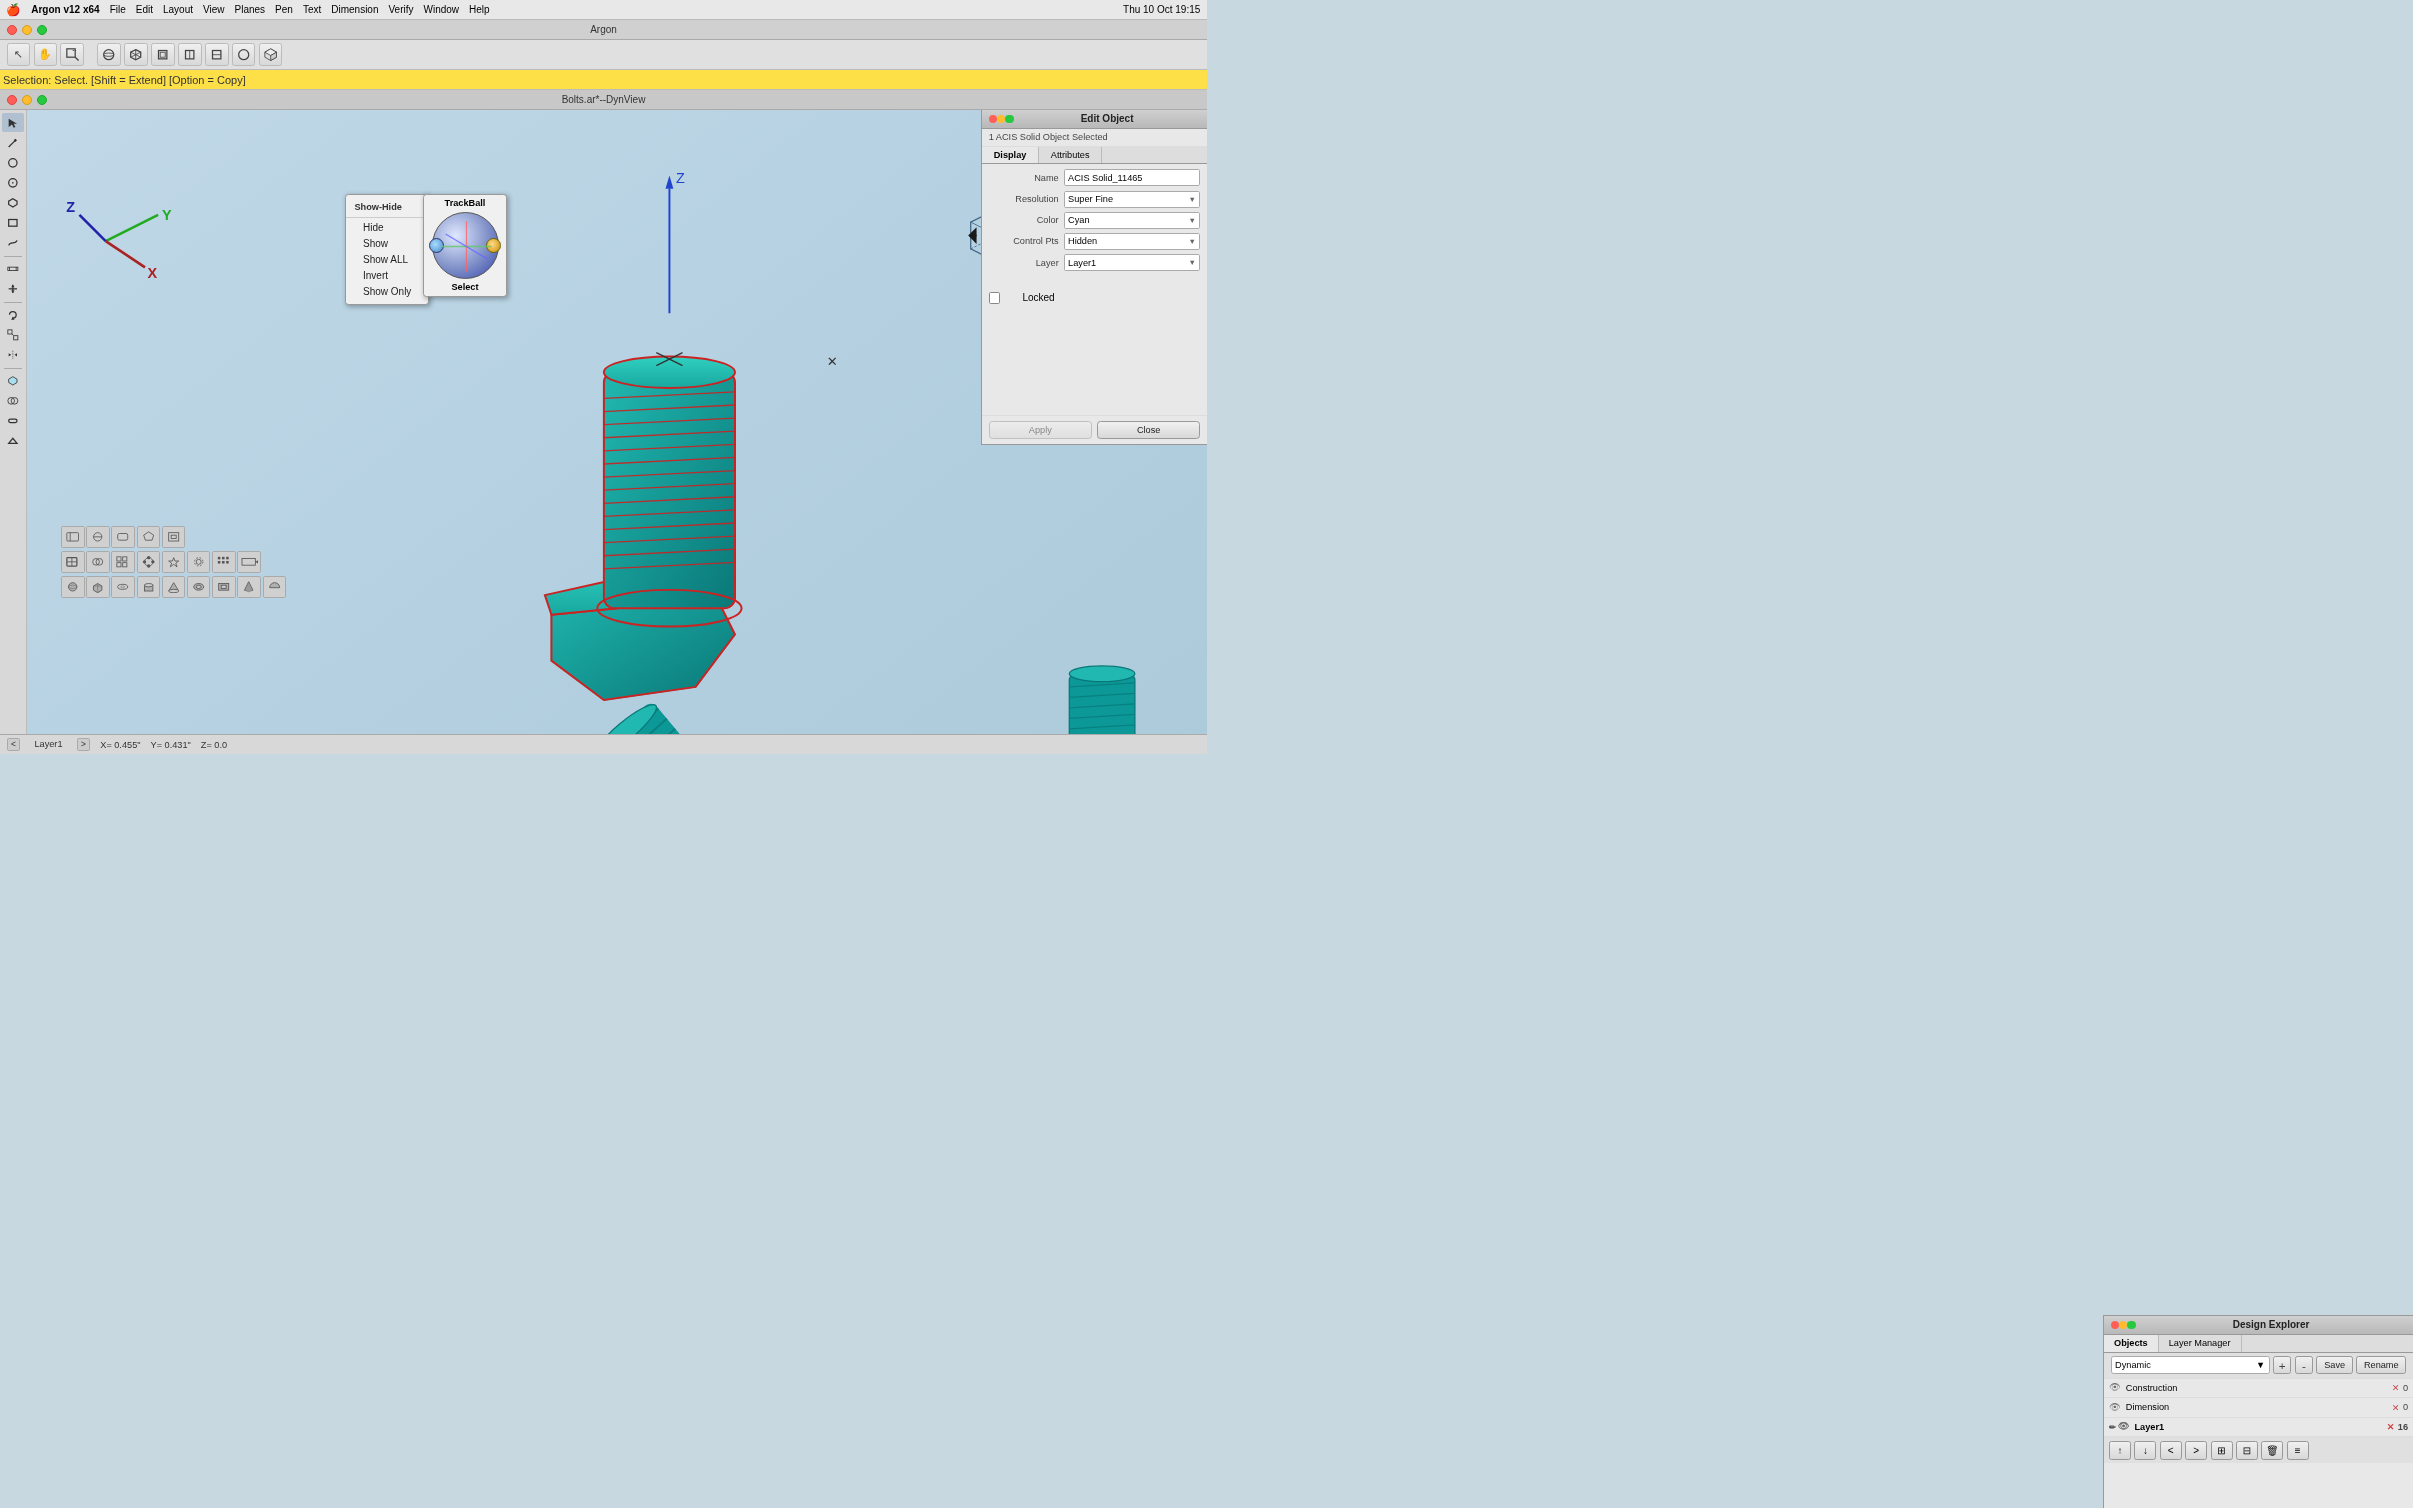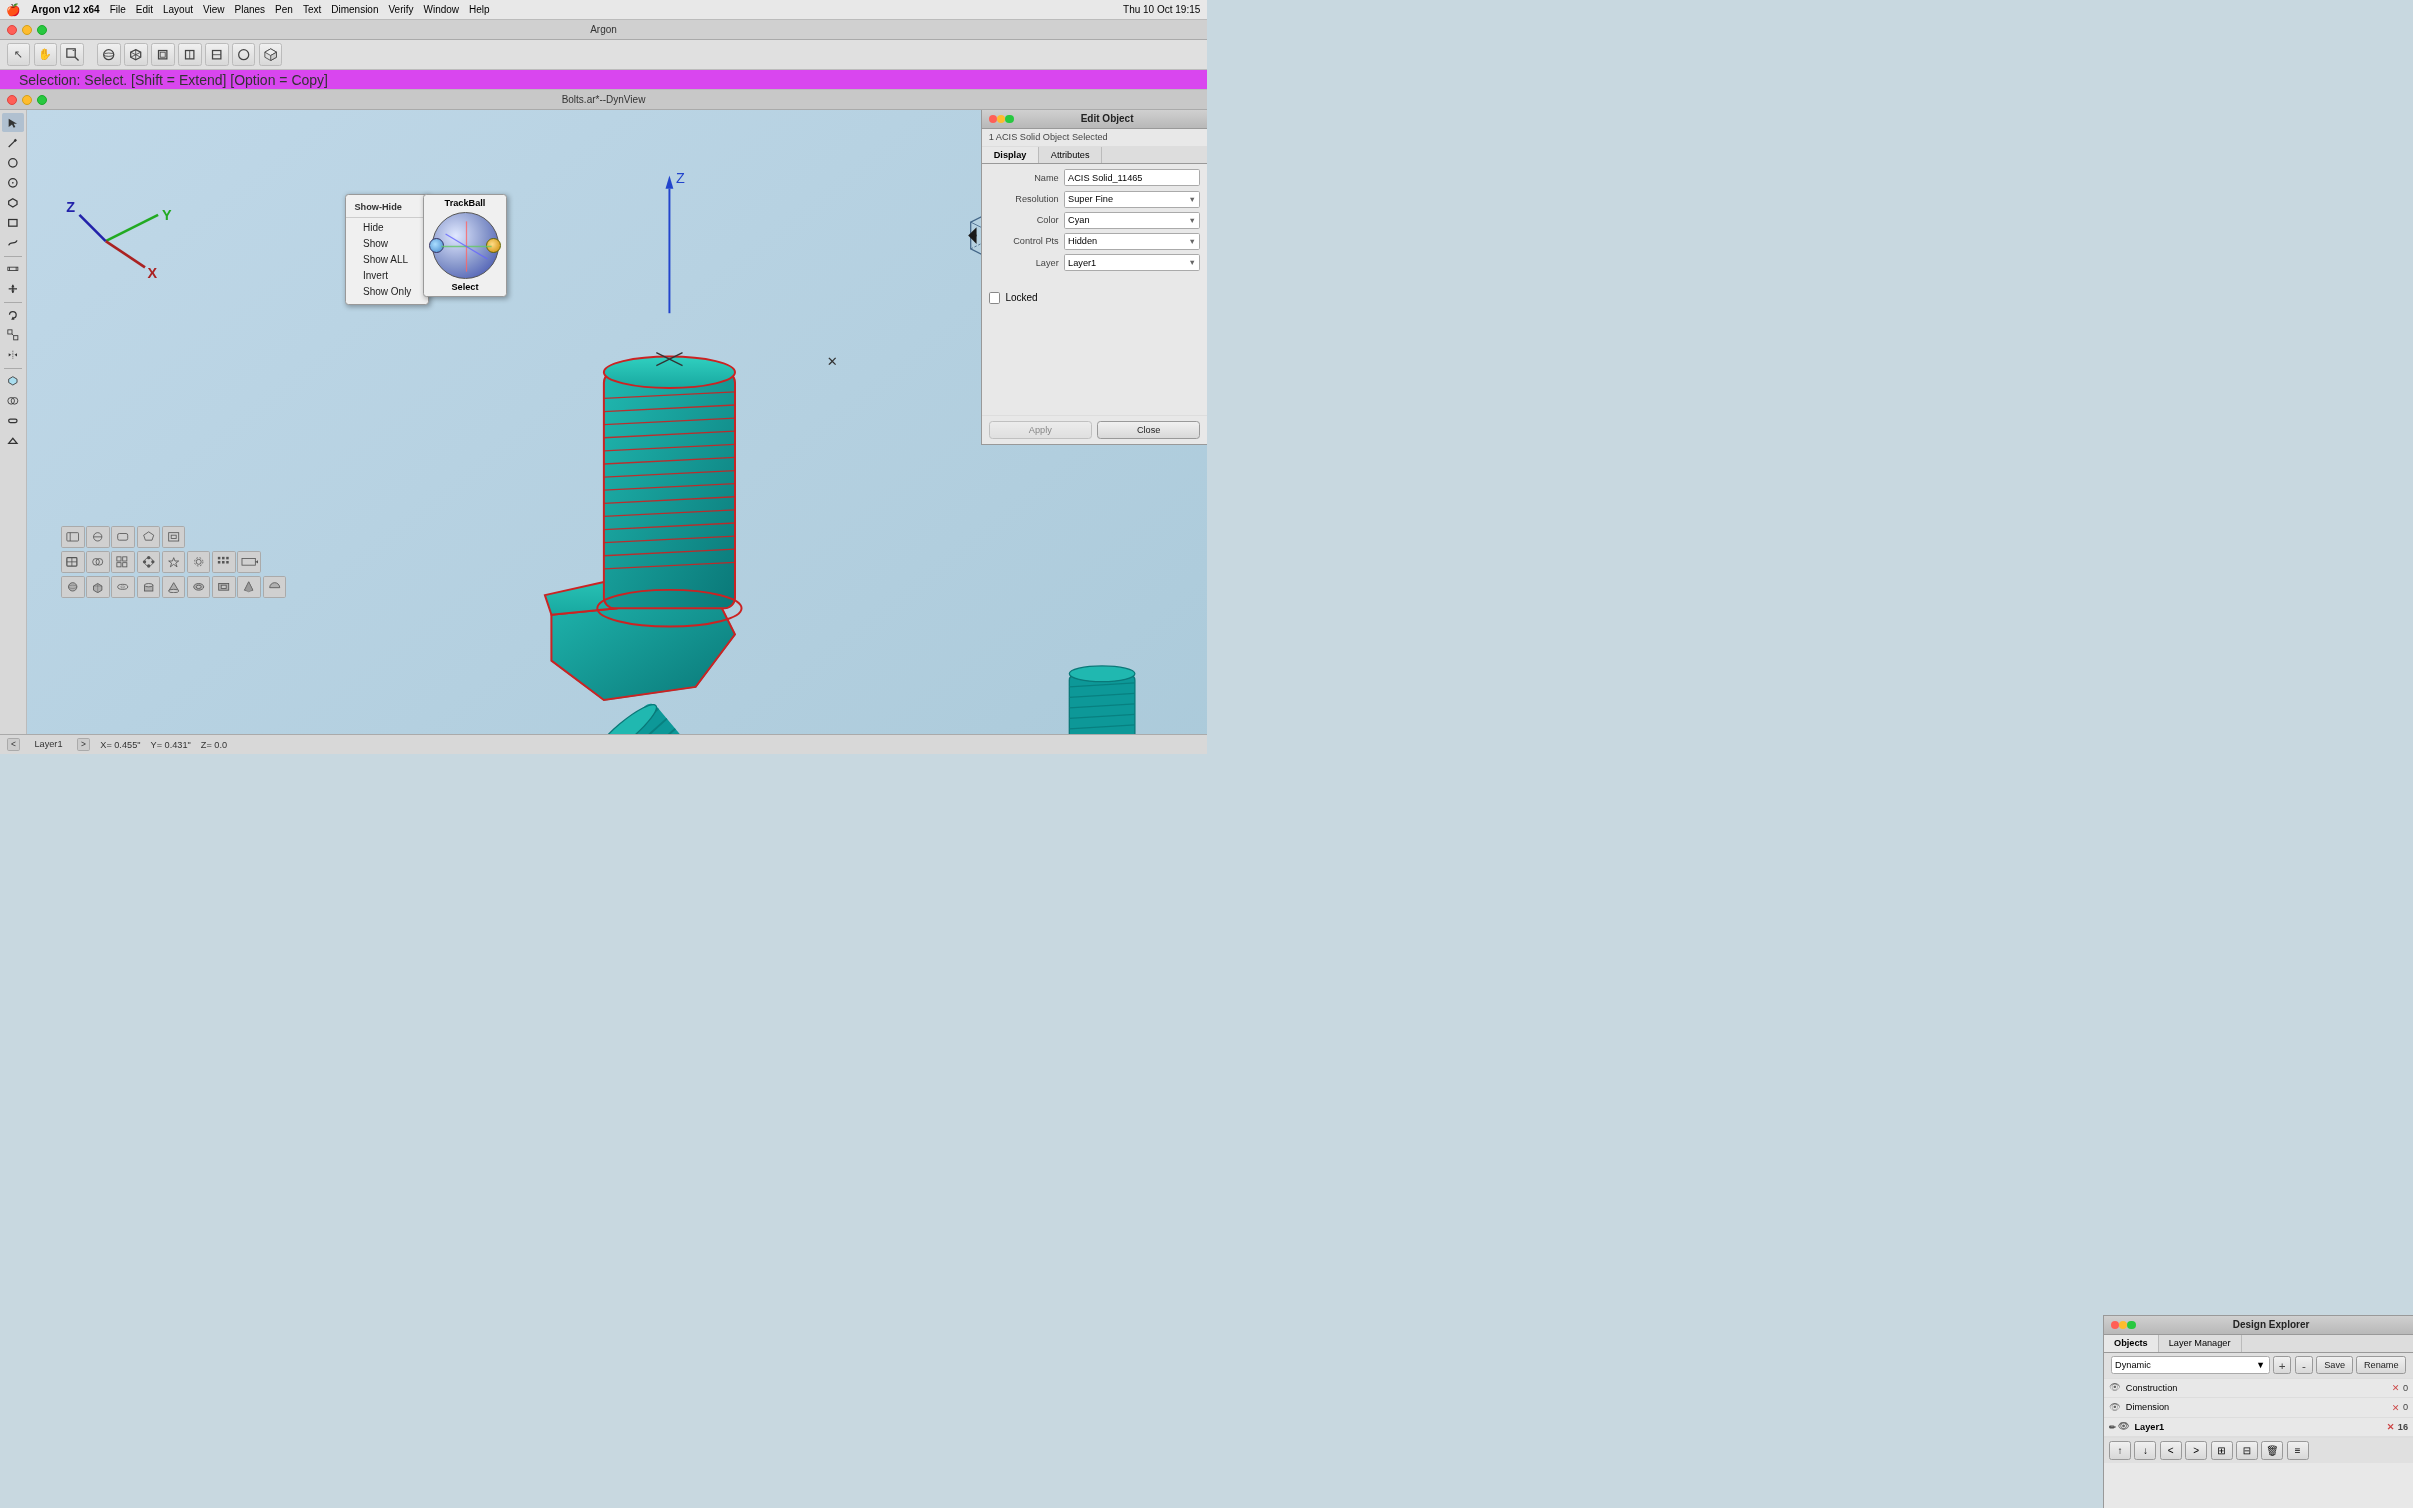--- a/index.html
+++ b/index.html
@@ -40,23 +40,23 @@
 
     
     .toolbar {
       width: 100%; height: 30px; background: #e0e0e0;
       display: flex; align-items: center; padding: 0 6.7px; gap: 3.4px;
       border-bottom: 0.8px solid #bbb;
     }
 
     
     .statusbar {
-      width: 100%; height: 20px; background: #d946ef;
-      display: flex; align-items: center; padding: 0 19px;
-      font-size: 14px; color: #333;
+      width: 100%; height: 20px; background: #fde047;
+      display: flex; align-items: center; padding: 0 3px;
+      font-size: 11px; color: #333;
       border-bottom: 0.8px solid #bbb;
     }
 
     
     .main-area {
       display: flex;
       height: calc(754px - 20px - 20px - 20px - 30px - 20px - 20px);
       position: relative;
     }
 
@@ -177,21 +177,21 @@
     .form-control {
       flex: 1; height: 17px; font-size: 9.2px;
       background: white; border: 0.8px solid #aaa;
       border-radius: 1.7px; padding: 0 3.4px;
       display: flex; align-items: center; justify-content: space-between;
     }
     .form-control-text { flex: 1; }
     .form-dropdown-arrow { font-size: 7.5px; color: #666; }
 
     .panel-locked {
-      display: flex; align-items: center; gap: 5px;
+      display: flex; align-items: center; gap: 22px;
       padding: 3.4px 6.7px; margin-top: 8.4px;
     }
     .checkbox {
       width: 11.7px; height: 11.7px; border: 0.8px solid #888;
       background: white; border-radius: 1.7px;
     }
 
     .panel-buttons {
       display: flex; gap: 5px; padding: 5px 6.7px;
       border-top: 0.8px solid #ddd; margin-top: auto;

